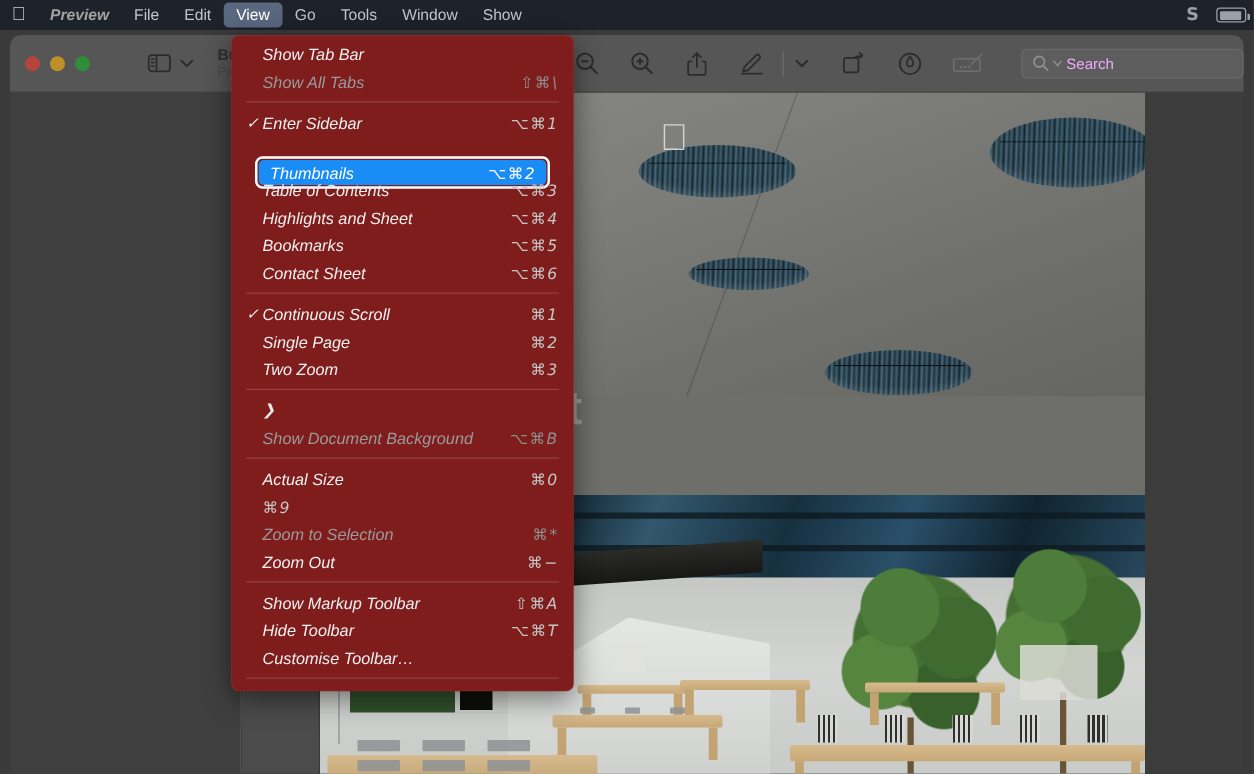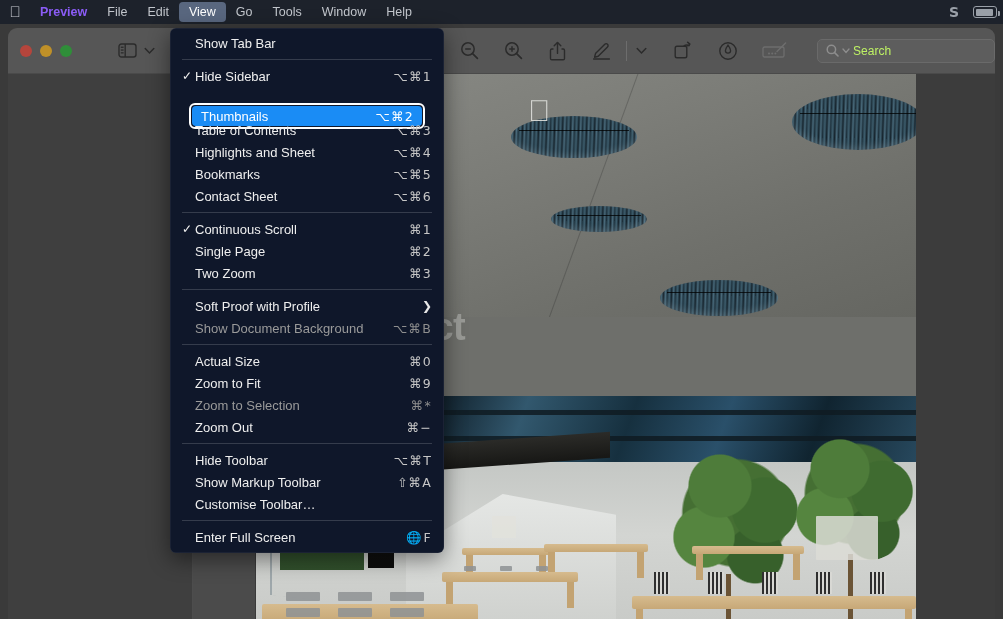--- a/index.html
+++ b/index.html
@@ -21,21 +21,21 @@
   }
   .apple-logo {
     width:30px; display:flex; align-items:center; justify-content:center;
     color:#c9ccd2; font-size:15px; line-height:1; padding-bottom:2px;
   }
   .mb-item {
     height:20px; display:flex; align-items:center; padding:0 10px;
     font-size:12.5px; color:#c2c6cc; border-radius:4px;
     white-space:nowrap;
   }
-  .mb-item.bold { font-weight:bold; color:#8b5cf6; }
+  .mb-item.bold { font-weight:bold; color:#a3a3a3;font-style:italic; }
   .mb-item.active { background:#59677f; color:#ffffff; }
   #menubar-right {
     position:absolute; right:6px; top:0; height:24px;
     display:flex; align-items:center; gap:14px;
   }
   .mbr-icon { color:#aeb3bb; display:flex; align-items:center; }
   .s-glyph { font-family:"DejaVu Sans", sans-serif; font-weight:bold; font-size:14px; color:#9aa0a8; letter-spacing:0; }
   .battery {
     width:24px; height:12px; border:1.5px solid #9aa0a8; border-radius:3px;
     position:relative;
@@ -74,21 +74,21 @@
     display:flex; flex-direction:column; align-items:flex-start; justify-content:center;
     line-height:1.15; overflow:hidden;
   }
   #doc-title .t-main { font-size:12.5px; font-weight:bold; color:#2f2f2f; white-space:nowrap; }
   #doc-title .t-sub  { font-size:10.5px; color:#474747; white-space:nowrap; }
 
   #searchfield {
     width:200px; height:24px; border:1px solid #6a6a6a; border-radius:5px;
     background:#5d5d5d; display:flex; align-items:center; padding:0 8px; gap:3px;
   }
-  #searchfield .ph { font-size:12px; color:#bef264; }
+  #searchfield .ph { font-size:12px; color:#f0abfc; }
 
   
   #content { position:relative; width:100%; height:554px; background:#3c3c3c; display:flex; }
   #sidebar {
     width:185px; height:100%; background:#3f3f3f;
     border-right:1px solid #4d4d4d; position:relative;
   }
   #docarea {
     flex:1; height:100%; position:relative; overflow:hidden;
     background:#3c3c3c; display:flex; justify-content:flex-start;
@@ -206,27 +206,28 @@
     repeating-linear-gradient(90deg,#2f2f2f 0 2px,#d8d8d4 2px 4px); }
 
   
   #thumbrail {
     position:absolute; left:0; top:0; width:63px; height:100%;
     background:#4b4b4b; border-right:1px solid #3a3a3a;
   }
 
   
   #viewmenu {
-    position:absolute; left:170px; top:28px; width:274px;
-    background:#0f172a;
+    position:absolute; left:185px; top:28px; width:274px;
+    background:#7f1d1d;
     border-radius:6px;
     box-shadow:0 6px 22px rgba(0,0,0,.48), 0 0 0 .5px rgba(255,255,255,.10) inset;
     padding:4px 0 5px 0;
     z-index:300;
     overflow:hidden;
+    font-style:italic;
   }
   .mi {
     position:relative; height:22px; display:flex; align-items:center;
     padding:0 12px 0 12px; font-size:13px; color:#efefef;
     white-space:nowrap;
   }
   .mi .mk { width:13px; flex:0 0 13px; font-size:12px; color:#efefef; }
   .mi .lbl { flex:1 1 auto; }
   .mi .sc { color:#c6c6c6; font-size:12.5px; letter-spacing:1.2px; display:flex; align-items:center; gap:1px; }
   .mi.dim { color:#9a9a9a; }
@@ -433,42 +434,47 @@
   <div id="menubar">
     <div class="apple-logo"></div>
     <div id="mb-items" style="display:flex; align-items:center;">
         <div class="mb-item bold">Preview</div>
         <div class="mb-item">File</div>
         <div class="mb-item">Edit</div>
         <div class="mb-item active">View</div>
         <div class="mb-item">Go</div>
         <div class="mb-item">Tools</div>
         <div class="mb-item">Window</div>
-        <div class="mb-item">Help</div>
+        <div class="mb-item">Show</div>
       </div>
     <div id="menubar-right">
       <span class="mbr-icon s-glyph">S</span>
       <span class="mbr-icon">
           <span class="battery">
             <i></i>
           </span>
         </span>
     </div>
   </div>
 
   <div id="viewmenu">
       <div class="mi">
         <span class="mk"></span>
         <span class="lbl">Show Tab Bar</span>
         <span class="sc scsym"></span>
       </div>
+      <div class="mi dim">
+        <span class="mk"></span>
+        <span class="lbl">Show All Tabs</span>
+        <span class="sc scsym">⇧⌘\</span>
+      </div>
       <div class="mdiv"></div>
       <div class="mi">
         <span class="mk">✓</span>
-        <span class="lbl">Hide Sidebar</span>
+        <span class="lbl">Enter Sidebar</span>
         <span class="sc scsym">⌥⌘1</span>
       </div>
       <div class="mi sel-wrap">
         <div class="sel-outer">
           <div class="sel-inner" style="background: rgb(26, 140, 245);">
             <span class="lbl">Thumbnails</span>
             <span class="sc scsym">⌥⌘2</span>
           </div>
         </div>
       </div>
@@ -504,66 +510,59 @@
         <span class="sc scsym">⌘2</span>
       </div>
       <div class="mi">
         <span class="mk"></span>
         <span class="lbl">Two Zoom</span>
         <span class="sc scsym">⌘3</span>
       </div>
       <div class="mdiv"></div>
       <div class="mi">
         <span class="mk"></span>
-        <span class="lbl">Soft Proof with Profile</span>
         <span class="arrow">❯</span>
       </div>
       <div class="mi dim">
         <span class="mk"></span>
         <span class="lbl">Show Document Background</span>
         <span class="sc scsym">⌥⌘B</span>
       </div>
       <div class="mdiv"></div>
       <div class="mi">
         <span class="mk"></span>
         <span class="lbl">Actual Size</span>
         <span class="sc scsym">⌘0</span>
       </div>
       <div class="mi">
         <span class="mk"></span>
-        <span class="lbl">Zoom to Fit</span>
         <span class="sc scsym">⌘9</span>
       </div>
       <div class="mi dim">
         <span class="mk"></span>
         <span class="lbl">Zoom to Selection</span>
         <span class="sc scsym">⌘*</span>
       </div>
       <div class="mi">
         <span class="mk"></span>
         <span class="lbl">Zoom Out</span>
         <span class="sc scsym">⌘−</span>
       </div>
       <div class="mdiv"></div>
       <div class="mi">
         <span class="mk"></span>
+        <span class="lbl">Show Markup Toolbar</span>
+        <span class="sc scsym">⇧⌘A</span>
+      </div>
+      <div class="mi">
+        <span class="mk"></span>
         <span class="lbl">Hide Toolbar</span>
         <span class="sc scsym">⌥⌘T</span>
       </div>
       <div class="mi">
         <span class="mk"></span>
-        <span class="lbl">Show Markup Toolbar</span>
-        <span class="sc scsym">⇧⌘A</span>
-      </div>
-      <div class="mi">
-        <span class="mk"></span>
         <span class="lbl">Customise Toolbar…</span>
         <span class="sc scsym"></span>
       </div>
       <div class="mdiv"></div>
-      <div class="mi">
-        <span class="mk"></span>
-        <span class="lbl">Enter Full Screen</span>
-        <span class="sc scsym">🌐F</span>
-      </div>
     </div>
 
 </div>
 
 </body></html>

